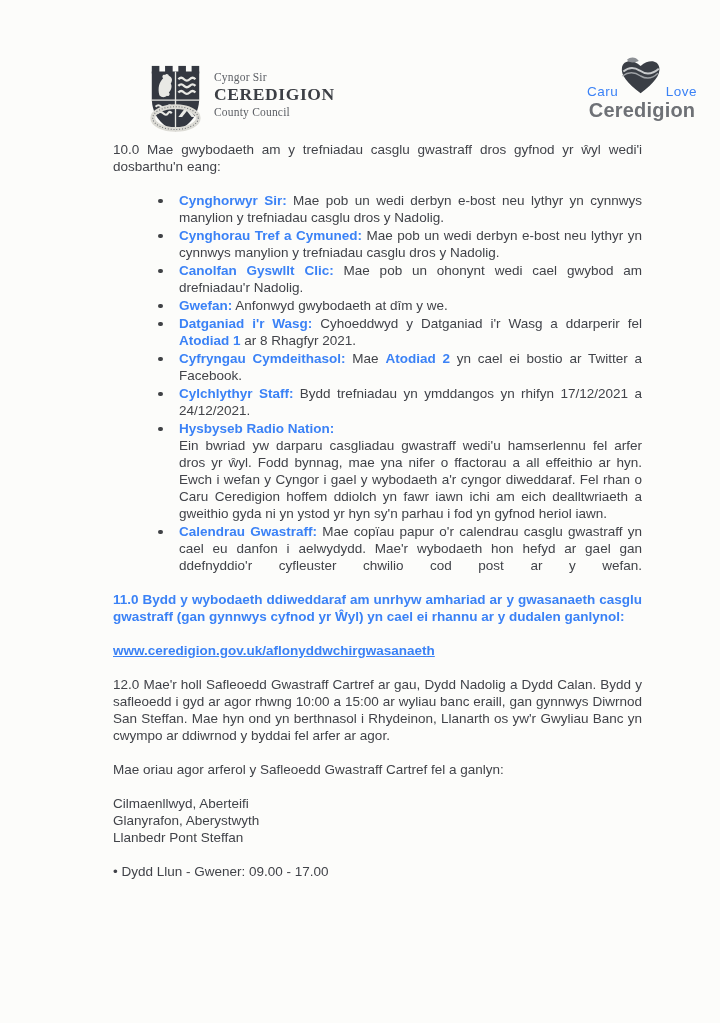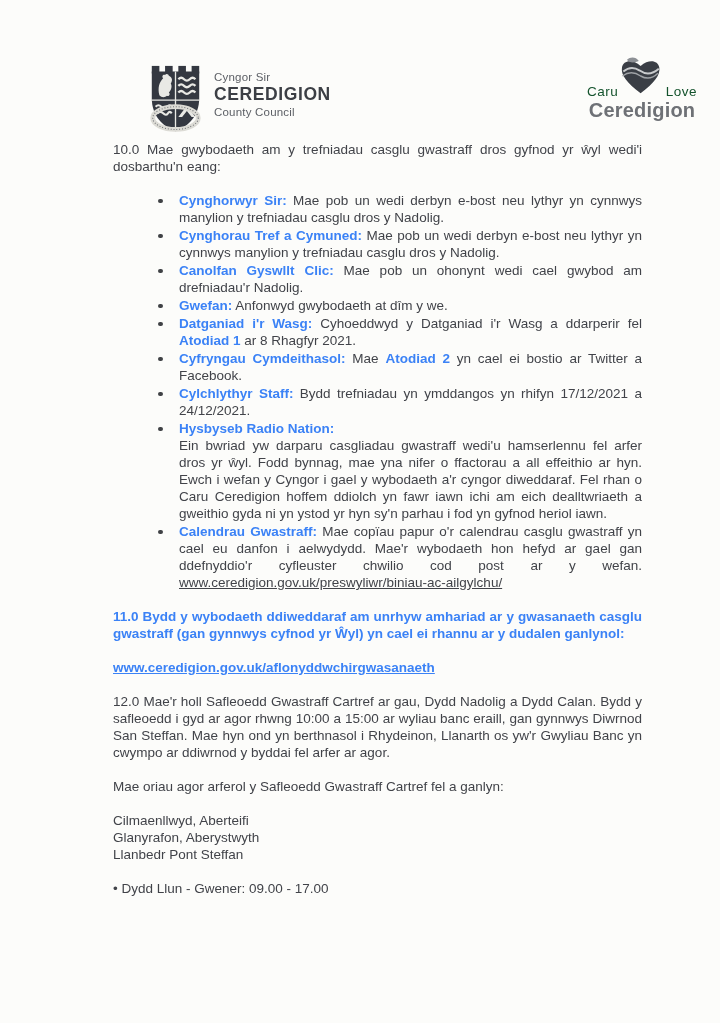--- a/index.html
+++ b/index.html
@@ -7,29 +7,29 @@
     width:720px;height:1023px;
     background:#fbfbf9;
     font-family:"Liberation Sans","DejaVu Sans",sans-serif;
     -webkit-font-smoothing:antialiased;
   }
   .page{
     position:relative;width:720px;height:1023px;overflow:hidden;
     background:#fcfcfa;color:#3f4145;
   }
   
-  .council-logo{position:absolute;left:148px;top:62px;display:flex;gap:11px;}
+  .council-logo{position:absolute;left:148px;top:62px;display:flex;gap:11px;font-family:Liberation Serif, serif;}
   .shield{flex:0 0 auto;}
   .council-text{padding-top:9px;line-height:1.05;}
   .ct-small{font-size:11.5px;color:#5d6066;letter-spacing:.2px;}
   .ct-big{font-size:17.5px;font-weight:bold;color:#3c3f45;letter-spacing:.6px;margin:2px 0 3px;}
   .caru-logo{position:absolute;left:582px;top:56px;width:120px;height:74px;}
   .caru-heart{position:absolute;left:50%;top:0;transform:translateX(-53%);}
   .caru-words{position:absolute;top:28px;left:0;right:0;display:flex;justify-content:space-between;
-    padding:0 5px;font-size:13.5px;color:#14532d;letter-spacing:.5px;}
+    padding:0 5px;font-size:13.5px;color:#3b82f6;letter-spacing:.5px;}
   .caru-name{position:absolute;top:43px;left:0;right:0;text-align:center;
     font-size:20px;font-weight:bold;color:#6e7176;letter-spacing:.2px;}
   
   .body-text{
     position:absolute;left:113px;top:141px;width:529px;
     font-size:13.5px;line-height:17px;color:#414349;
   }
   .body-text p{margin:0 0 17px;text-align:justify;}
   .b{font-weight:bold;color:#3b82f6;}
   .i{}
@@ -107,21 +107,20 @@
       <li><span class="b">Cynghorwyr Sir:</span> <span>Mae pob un wedi derbyn e-bost neu lythyr yn cynnwys manylion y trefniadau casglu dros y Nadolig.</span></li>
       <li><span class="b">Cynghorau Tref a Cymuned:</span> <span>Mae pob un wedi derbyn e-bost neu lythyr yn cynnwys manylion y trefniadau casglu dros y Nadolig.</span></li>
       <li><span class="b">Canolfan Gyswllt Clic:</span> <span>Mae pob un ohonynt wedi cael gwybod am drefniadau'r Nadolig.</span></li>
       <li><span class="b">Gwefan:</span> <span>Anfonwyd gwybodaeth at dîm y we.</span></li>
       <li><span class="b">Datganiad i'r Wasg:</span> <span>Cyhoeddwyd y Datganiad i'r Wasg a ddarperir fel </span><span class="b">Atodiad 1</span><span> ar 8 Rhagfyr 2021.</span></li>
       <li><span class="b">Cyfryngau Cymdeithasol:</span> <span>Mae </span><span class="b">Atodiad 2</span><span> yn cael ei bostio ar Twitter a Facebook.</span></li>
       <li><span class="b">Cylchlythyr Staff:</span> <span>Bydd trefniadau yn ymddangos yn rhifyn 17/12/2021 a 24/12/2021.</span></li>
       <li><span class="b">Hysbyseb Radio Nation:</span><br><span class="i">Ein bwriad yw darparu casgliadau gwastraff wedi'u hamserlennu fel arfer dros yr ŵyl. Fodd bynnag, mae yna nifer o ffactorau a all effeithio ar hyn. Ewch i wefan y Cyngor i gael y wybodaeth a'r cyngor diweddaraf. Fel rhan o Caru Ceredigion hoffem ddiolch yn fawr iawn ichi am eich dealltwriaeth a gweithio gyda ni yn ystod yr hyn sy'n parhau i fod yn gyfnod heriol iawn.</span></li>
       <li>
         <div class="justify-last"><span class="b">Calendrau Gwastraff:</span> <span>Mae copïau papur o'r calendrau casglu gwastraff yn cael eu danfon i aelwydydd. Mae'r wybodaeth hon hefyd ar gael gan ddefnyddio'r cyfleuster chwilio cod post ar y wefan.</span></div>
-        <div class="link">www.ceredigion.gov.uk/preswyliwr/biniau-ac-ailgylchu/</div>
       </li>
     </ul>
 
     <p class="b">11.0 Bydd y wybodaeth ddiweddaraf am unrhyw amhariad ar y gwasanaeth casglu gwastraff (gan gynnwys cyfnod yr Ŵyl) yn cael ei rhannu ar y dudalen ganlynol:</p>
 
     <p class="b link">www.ceredigion.gov.uk/aflonyddwchirgwasanaeth</p>
 
     <p>12.0 Mae'r holl Safleoedd Gwastraff Cartref ar gau, Dydd Nadolig a Dydd Calan. Bydd y safleoedd i gyd ar agor rhwng 10:00 a 15:00 ar wyliau banc eraill, gan gynnwys Diwrnod San Steffan. Mae hyn ond yn berthnasol i Rhydeinon, Llanarth os yw'r Gwyliau Banc yn cwympo ar ddiwrnod y byddai fel arfer ar agor.</p>
 
     <p>Mae oriau agor arferol y Safleoedd Gwastraff Cartref fel a ganlyn:</p>

